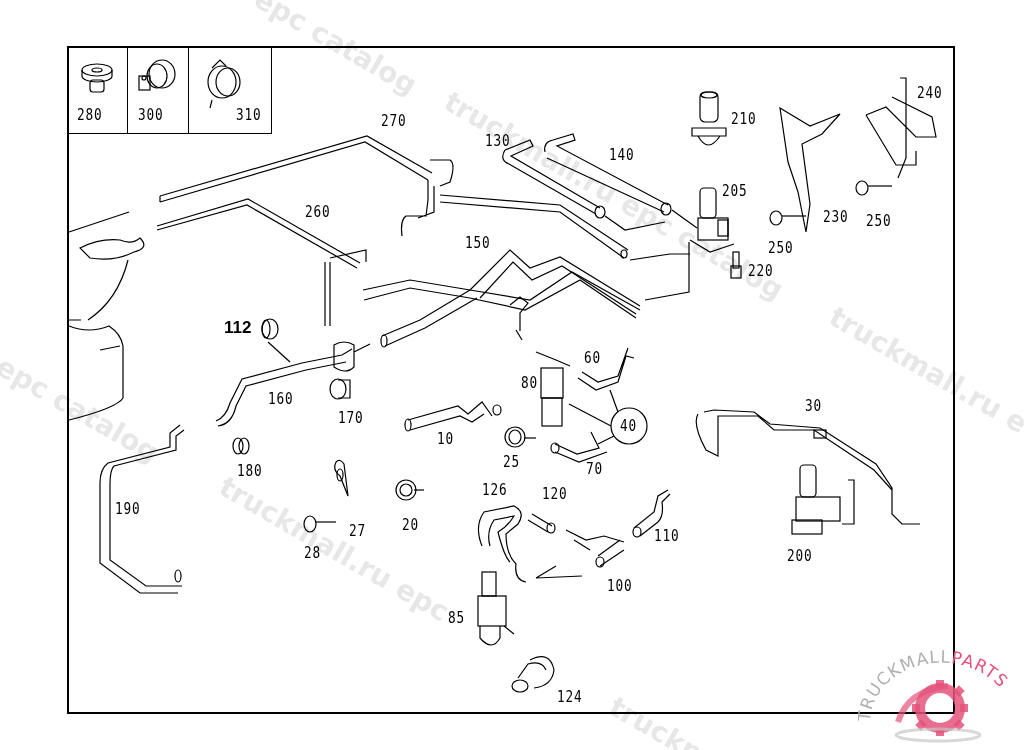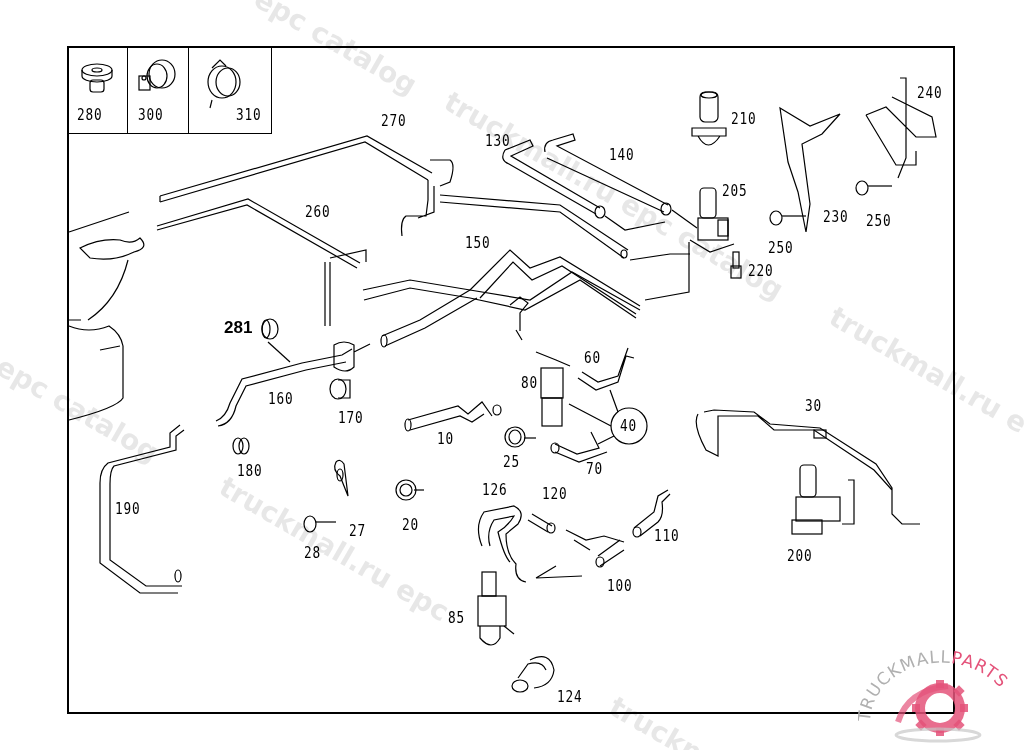--- a/index.html
+++ b/index.html
@@ -253,21 +253,21 @@
   <div class="callout" style="left:485px;top:132px;">130</div>
   <div class="callout" style="left:609px;top:146px;">140</div>
   <div class="callout" style="left:465px;top:234px;">150</div>
   <div class="callout" style="left:731px;top:110px;">210</div>
   <div class="callout" style="left:722px;top:182px;">205</div>
   <div class="callout" style="left:748px;top:262px;">220</div>
   <div class="callout" style="left:823px;top:208px;">230</div>
   <div class="callout" style="left:917px;top:84px;">240</div>
   <div class="callout" style="left:768px;top:239px;">250</div>
   <div class="callout" style="left:866px;top:212px;">250</div>
-  <div class="callout bold" style="left:224px;top:318px;">281</div>
+  <div class="callout bold" style="left:224px;top:318px;">112</div>
   <div class="callout" style="left:268px;top:390px;">160</div>
   <div class="callout" style="left:338px;top:409px;">170</div>
   <div class="callout" style="left:521px;top:374px;">80</div>
   <div class="callout" style="left:584px;top:349px;">60</div>
   <div class="callout" style="left:620px;top:417px;">40</div>
   <div class="callout" style="left:437px;top:430px;">10</div>
   <div class="callout" style="left:503px;top:453px;">25</div>
   <div class="callout" style="left:586px;top:460px;">70</div>
   <div class="callout" style="left:805px;top:397px;">30</div>
   <div class="callout" style="left:237px;top:462px;">180</div>

